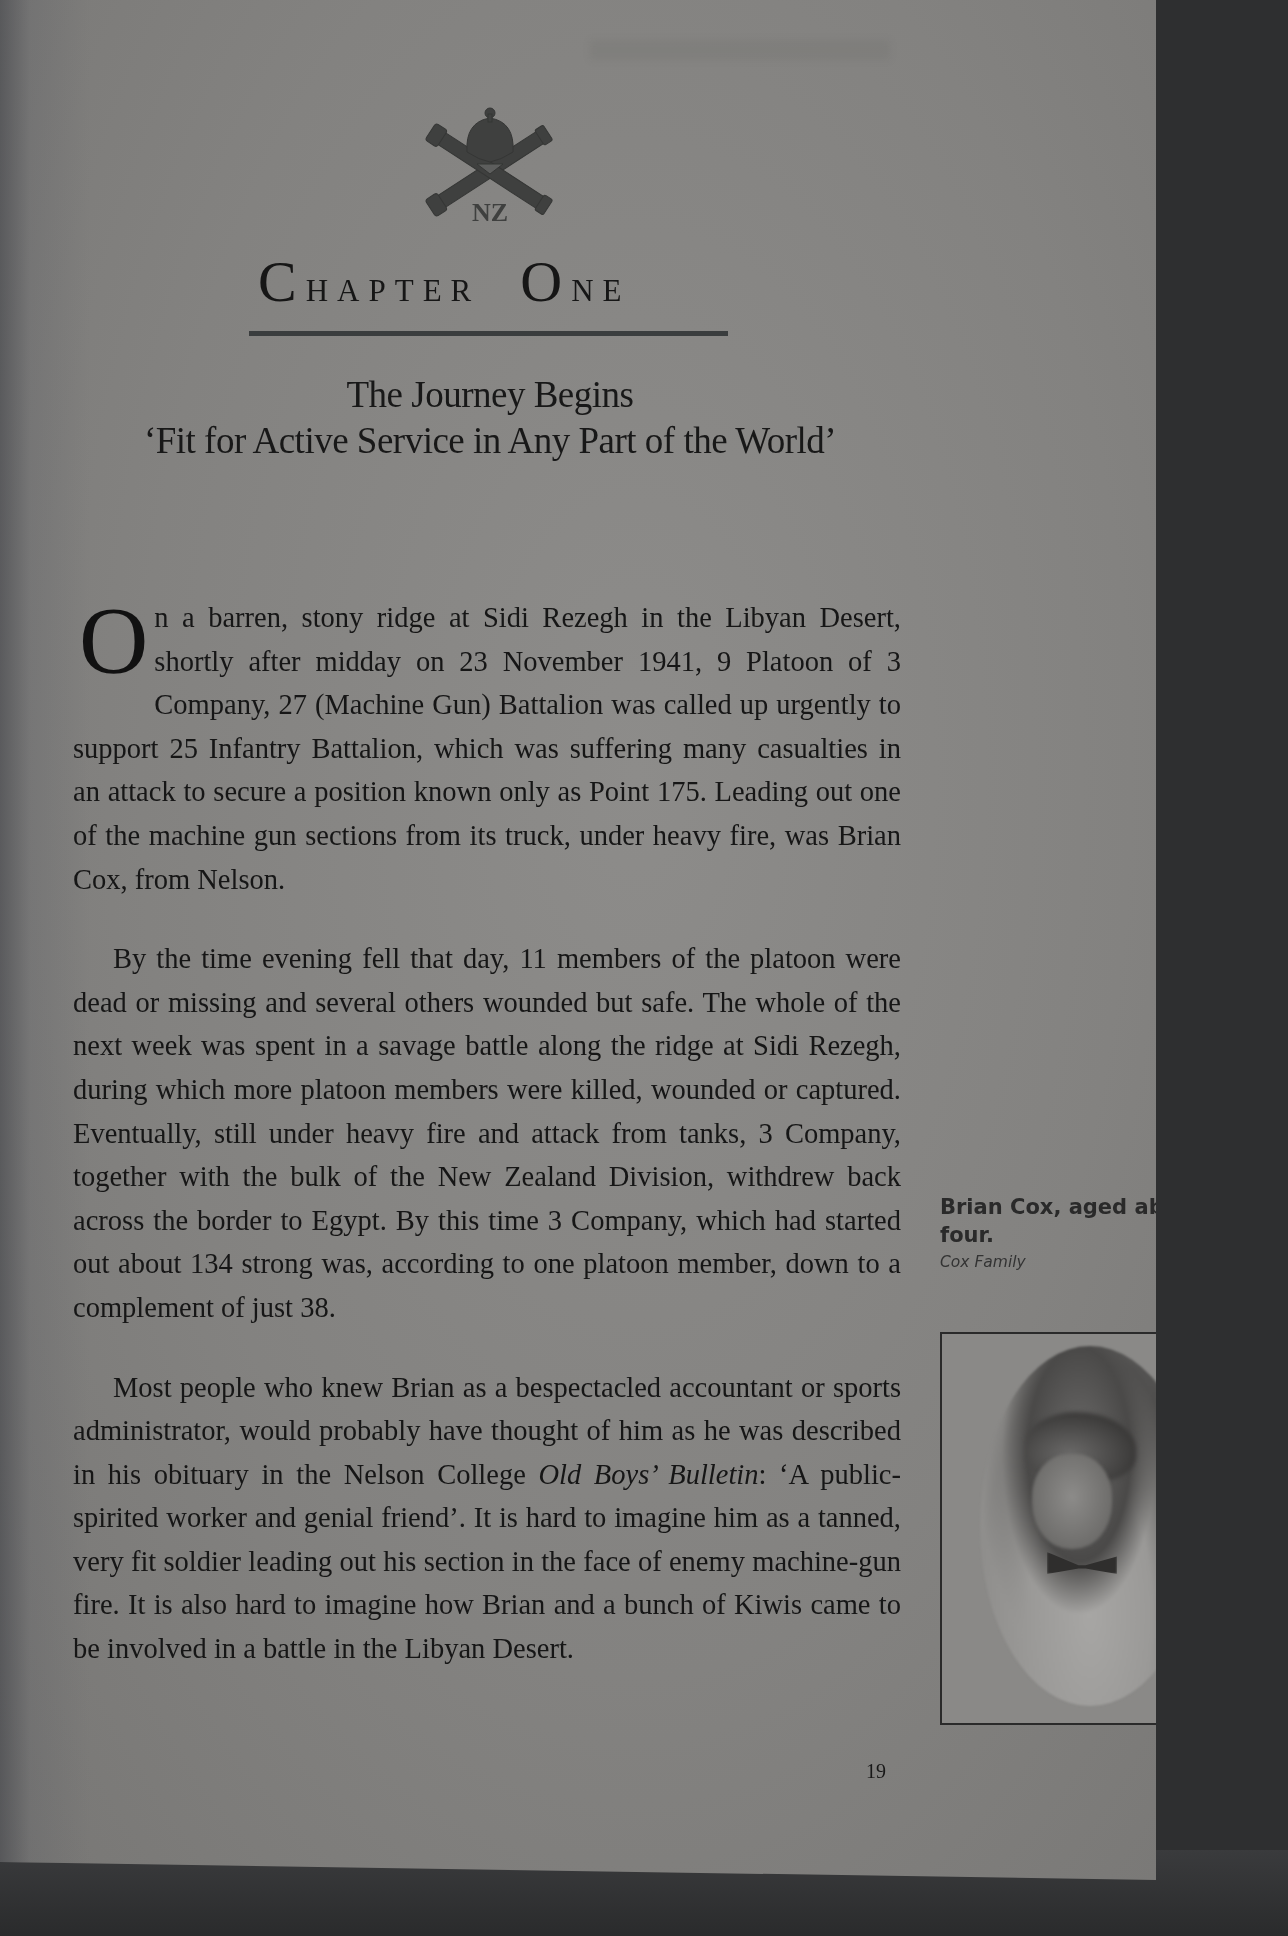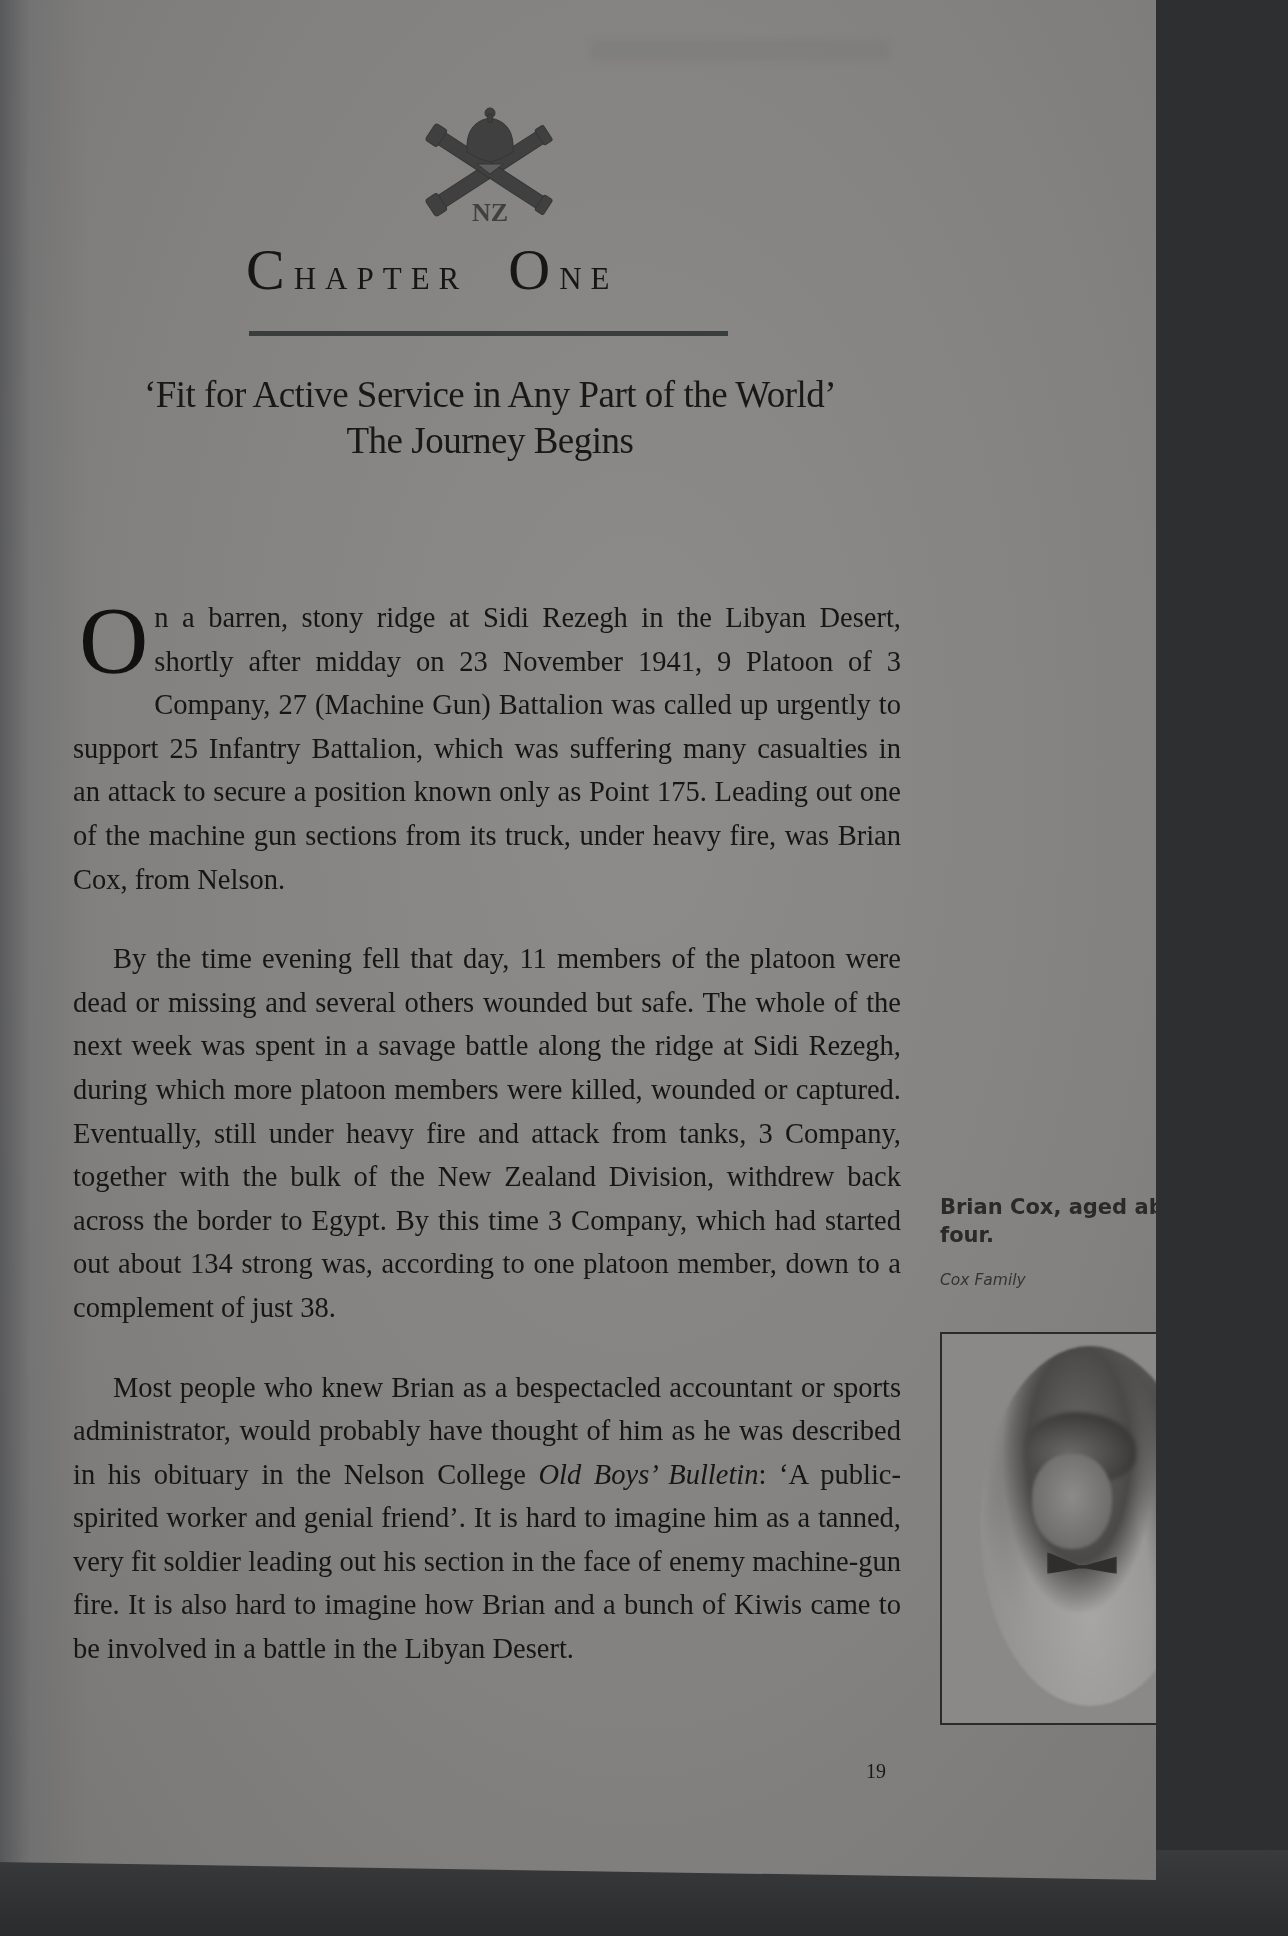--- a/index.html
+++ b/index.html
@@ -48,21 +48,21 @@
       left: 415px;
       top: 100px;
       width: 150px;
       height: 125px;
     }
     .chapter-title {
       position: absolute;
       left: 246px;
       top: 240px;
       width: 490px;
-      margin: 0;
+      margin: 12px;
       font-size: 44px;
       font-weight: normal;
       color: #161616;
       letter-spacing: 9px;
       font-variant: small-caps;
       white-space: nowrap;
       line-height: 60px;
     }
     .chapter-title .big {
       font-size: 58px;
@@ -123,21 +123,21 @@
       color: #2a2a2a;
     }
     .caption .caption-text {
       font-size: 21px;
       line-height: 28px;
       font-weight: 700;
     }
     .caption .caption-credit {
       font-size: 15.5px;
       font-style: italic;
-      margin-top: 22px;
+      margin-top: 4px;
       color: #333;
     }
     .photo-frame {
       position: absolute;
       left: 940px;
       top: 1332px;
       width: 283px;
       height: 389px;
       border: 2px solid #2a2a2a;
       background: #8a8987;
@@ -221,22 +221,22 @@
       <path d="M62 64 L75 74 L88 64 Z" fill="#5d5e5d"></path>
     </g>
     <text x="75" y="121" text-anchor="middle" font-family="Liberation Serif, serif" font-size="26" font-weight="bold" fill="#3f403f">NZ</text>
   </svg>
 
   <h1 class="chapter-title"><span class="big">C</span><span>hapter</span>&nbsp;&nbsp;<span class="big">O</span><span>ne</span></h1>
 
   <div class="title-rule"></div>
 
   <div class="subtitle">
+    <div>The Journey Begins</div>
     <div>‘Fit for Active Service in Any Part of the World’</div>
-    <div>The Journey Begins</div>
   </div>
 
   <div class="body-text">
     <p><span class="dropcap">O</span><span>n a barren, stony ridge at Sidi Rezegh in the Libyan Desert, shortly after midday on 23 November 1941, 9 Platoon of 3 Company, 27 (Machine Gun) Battalion was called up urgently to support 25 Infantry Battalion, which was suffering many casualties in an attack to secure a position known only as Point 175. Leading out one of the machine gun sections from its truck, under heavy fire, was Brian Cox, from Nelson.</span></p>
     <p class="indent">By the time evening fell that day, 11 members of the platoon were dead or missing and several others wounded but safe. The whole of the next week was spent in a savage battle along the ridge at Sidi Rezegh, during which more platoon members were killed, wounded or captured. Eventually, still under heavy fire and attack from tanks, 3 Company, together with the bulk of the New Zealand Division, withdrew back across the border to Egypt. By this time 3 Company, which had started out about 134 strong was, according to one platoon member, down to a complement of just 38.</p>
     <p class="indent"><span>Most people who knew Brian as a bespectacled accountant or sports administrator, would probably have thought of him as he was described in his obituary in the Nelson College </span><em>Old Boys’ Bulletin</em><span>: ‘A public-spirited worker and genial friend’. It is hard to imagine him as a tanned, very fit soldier leading out his section in the face of enemy machine-gun fire. It is also hard to imagine how Brian and a bunch of Kiwis came to be involved in a battle in the Libyan Desert.</span></p>
   </div>
 
   <div class="caption">
     <div class="caption-text">Brian Cox, aged about four.</div>

